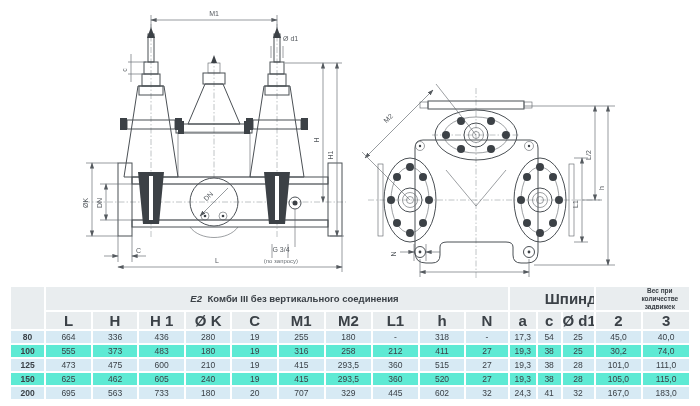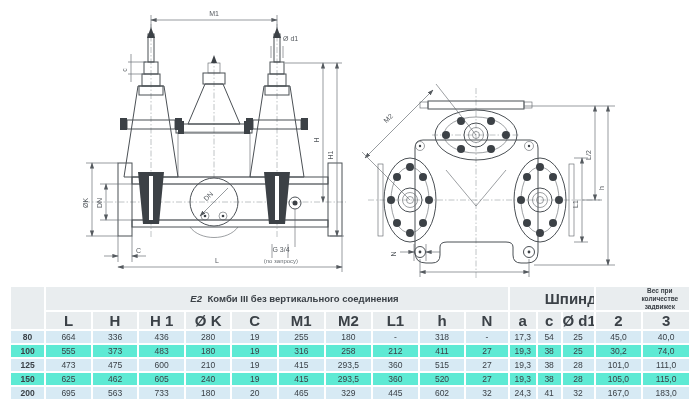--- a/index.html
+++ b/index.html
@@ -398,21 +398,21 @@
         <td>105,0</td>
         <td>115,0</td>
       </tr>
       <tr class="odd">
         <td class="dn">200</td>
         <td>695</td>
         <td>563</td>
         <td>733</td>
         <td>180</td>
         <td>20</td>
-        <td>465</td>
+        <td>707</td>
         <td>329</td>
         <td>445</td>
         <td>602</td>
         <td>32</td>
         <td>24,3</td>
         <td>41</td>
         <td>32</td>
         <td>167,0</td>
         <td>183,0</td>
       </tr>

